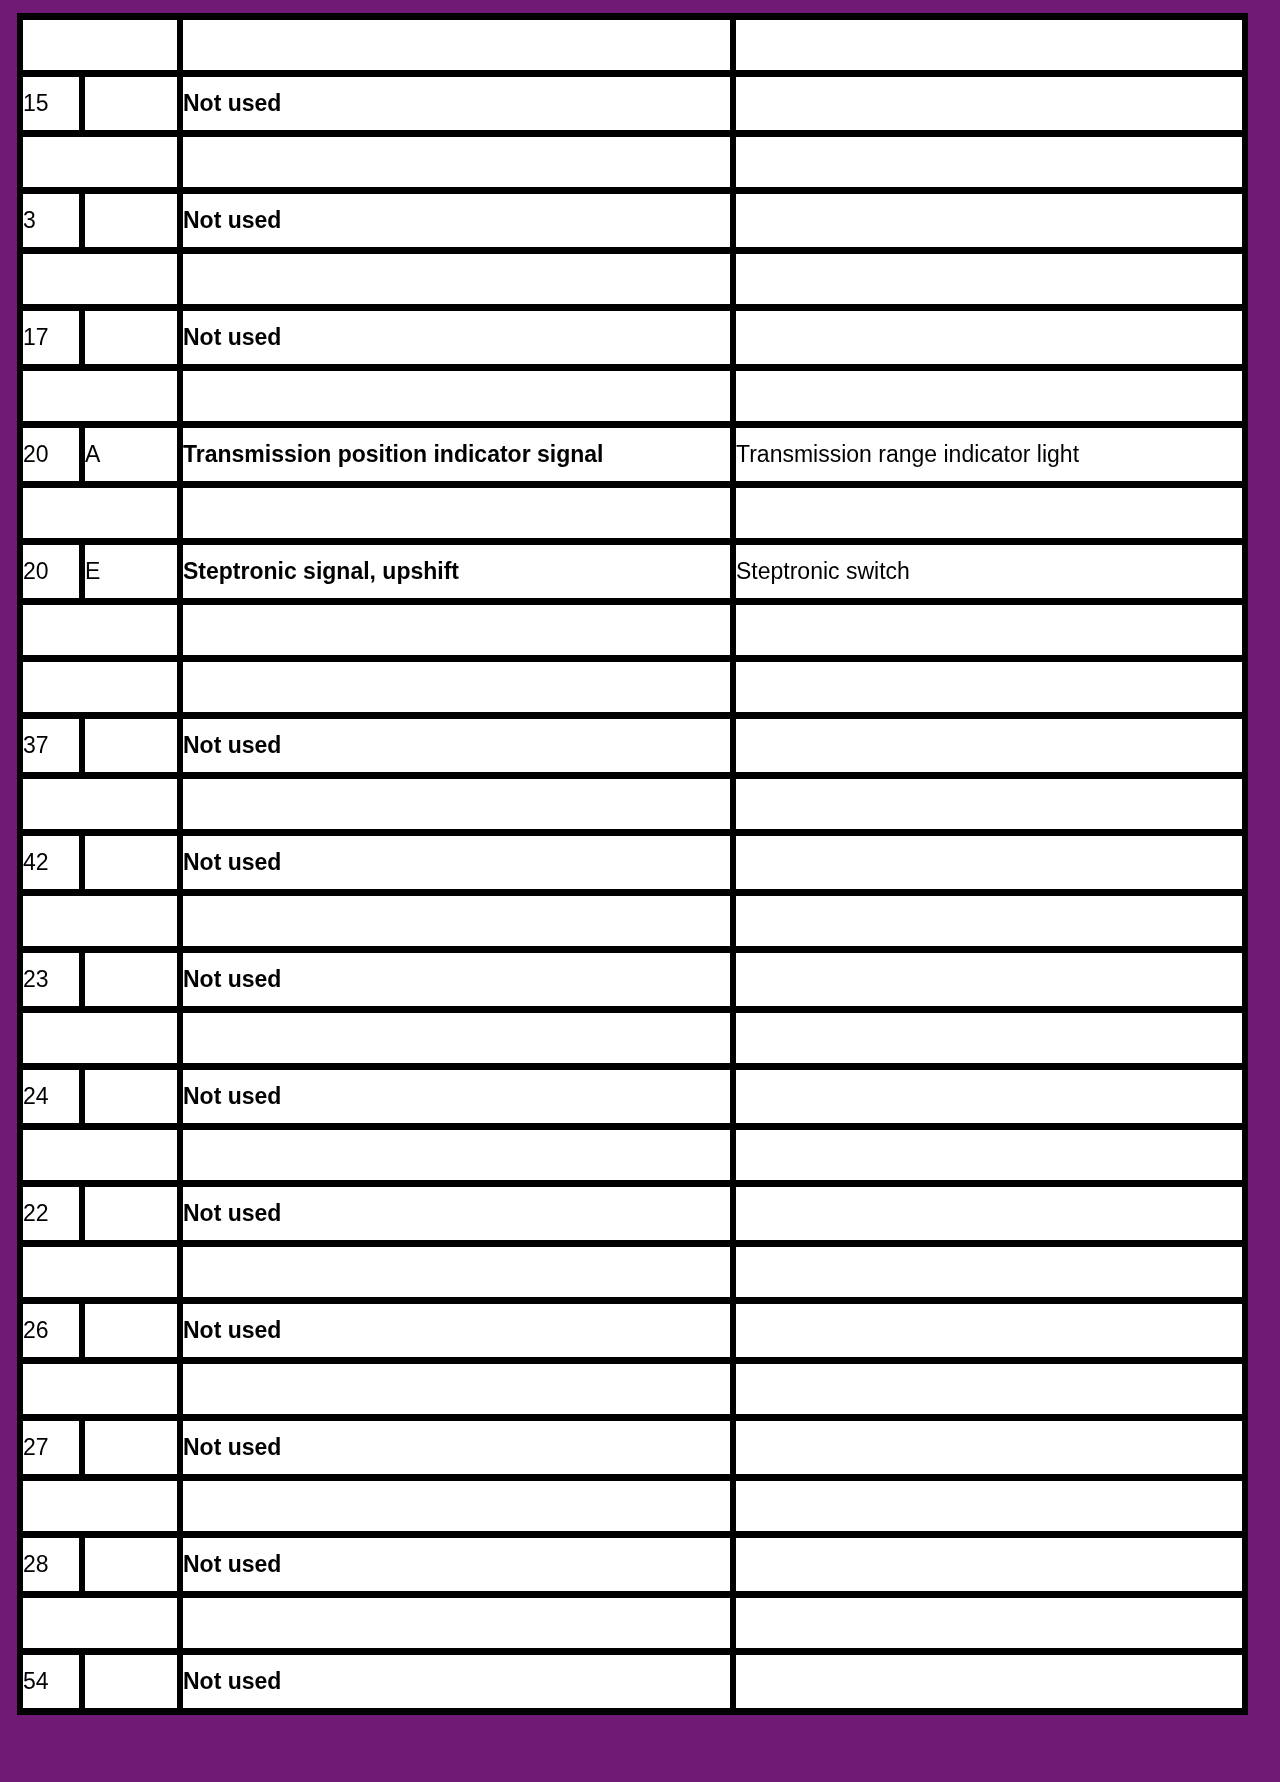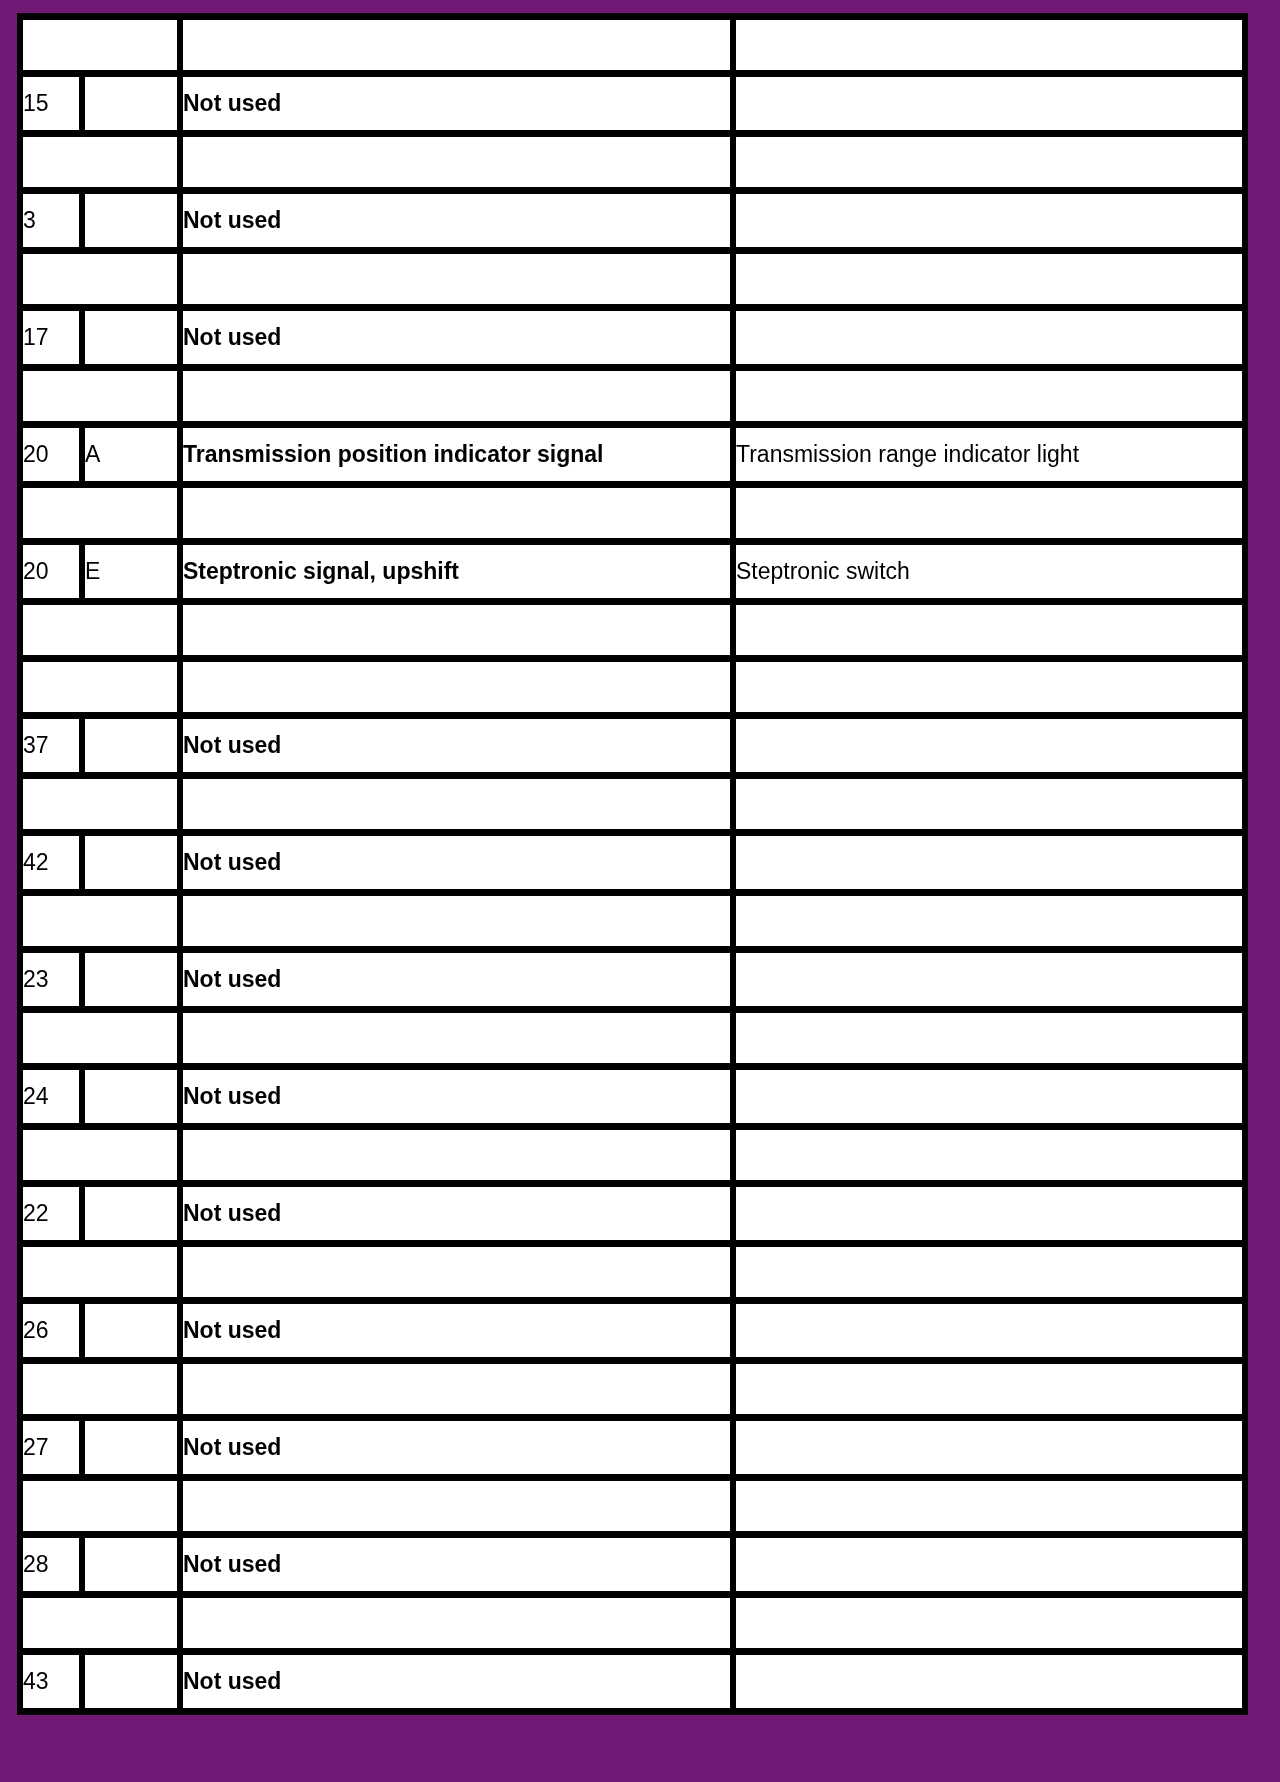--- a/index.html
+++ b/index.html
@@ -218,21 +218,21 @@
         <td class="c3">Not used</td>
         <td class="c4"></td>
       </tr>
 
       <tr class="spacer-row">
         <td class="sp12" colspan="2"></td>
         <td class="c3"></td>
         <td class="c4"></td>
       </tr>
       <tr class="data-row">
-        <td class="c1">43</td>
+        <td class="c1">54</td>
         <td class="c2"></td>
         <td class="c3">Not used</td>
         <td class="c4"></td>
       </tr>
 
     </tbody>
   </table>
 </div>
 
 </body></html>

